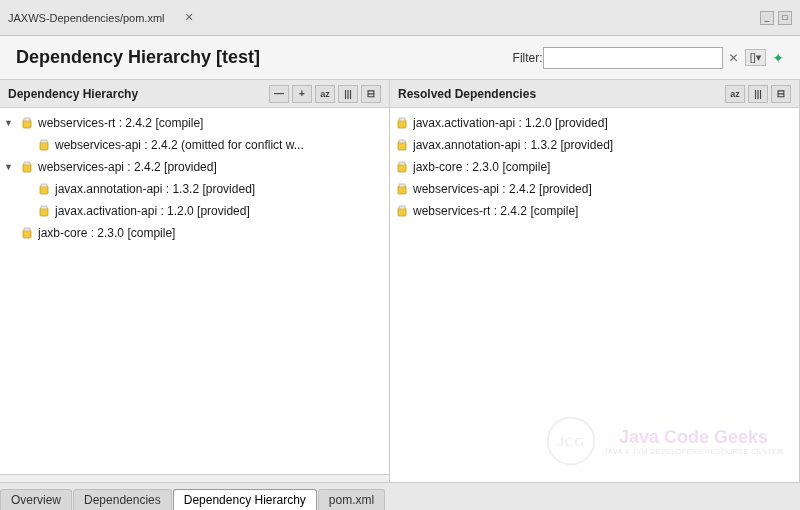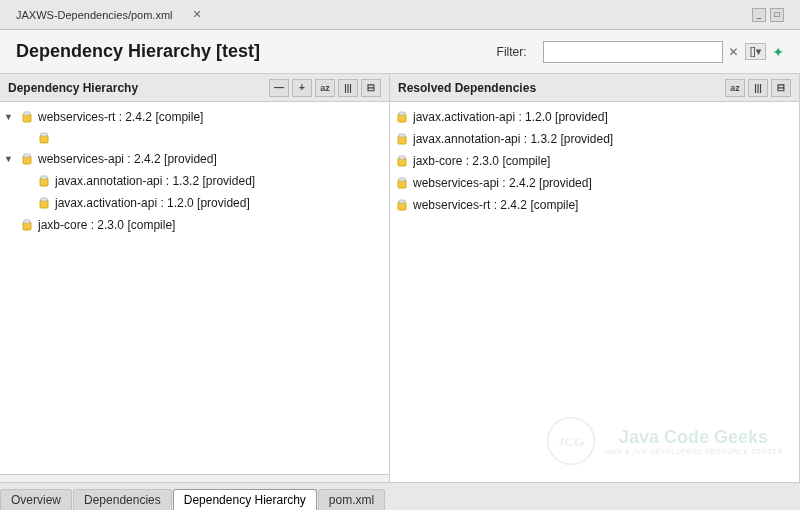--- a/index.html
+++ b/index.html
@@ -11,25 +11,25 @@
       height: 510px;
       overflow: hidden;
       display: flex;
       flex-direction: column;
     }
 
     
     .title-bar {
       background: #e8e8e8;
       border-bottom: 1px solid #c0c0c0;
-      padding: 4px 16px;
+      padding: 4px 8px;
       display: flex;
       align-items: center;
       gap: 20px;
-      height: 30px;
+      height: 36px;
     }
     .title-bar-text {
       font-size: 11px;
       color: #333;
     }
     .title-bar-close {
       font-size: 11px;
       color: #666;
       cursor: pointer;
     }
@@ -50,21 +50,21 @@
       cursor: pointer;
     }
 
     
     .main-header {
       background: #f5f5f5;
       border-bottom: 1px solid #ccc;
       padding: 8px 16px;
       display: flex;
       align-items: center;
-      gap: 16px;
+      gap: 0;
       height: 44px;
     }
     .main-title {
       font-size: 18px;
       font-weight: bold;
       color: #1a1a1a;
     }
     .filter-label {
       margin-left: auto;
       font-size: 12px;
@@ -238,21 +238,21 @@
       align-items: center;
       gap: 8px;
     }
     .watermark-logo {
       width: 50px;
       height: 50px;
     }
     .watermark-text {
       font-size: 18px;
       font-weight: bold;
-      color: #0f766e;
+      color: #a21caf;
       line-height: 1.2;
     }
     .watermark-sub {
       font-size: 7px;
       color: #555;
       letter-spacing: 0.5px;
     }
 
     
     .bottom-tabs {
@@ -335,20 +335,21 @@
 
       <div class="tree-item">
         <span class="tree-indent-sm"></span>
         <span class="tree-arrow"></span>
         <span class="jar-icon">
           <svg viewBox="0 0 14 14" fill="none">
             <rect x="3" y="4" width="8" height="8" rx="1" fill="#f5c842" stroke="#c8a000" stroke-width="0.8"></rect>
             <rect x="4" y="2" width="6" height="3" rx="0.5" fill="#e8e8e8" stroke="#aaa" stroke-width="0.7"></rect>
           </svg>
         </span>
+        <span class="tree-text">webservices-api : 2.4.2 (omitted for conflict w...</span>
       </div>
 
       <div class="tree-item">
         <span class="tree-arrow">▼</span>
         <span class="jar-icon">
           <svg viewBox="0 0 14 14" fill="none">
             <rect x="3" y="4" width="8" height="8" rx="1" fill="#f5c842" stroke="#c8a000" stroke-width="0.8"></rect>
             <rect x="4" y="2" width="6" height="3" rx="0.5" fill="#e8e8e8" stroke="#aaa" stroke-width="0.7"></rect>
           </svg>
         </span>

